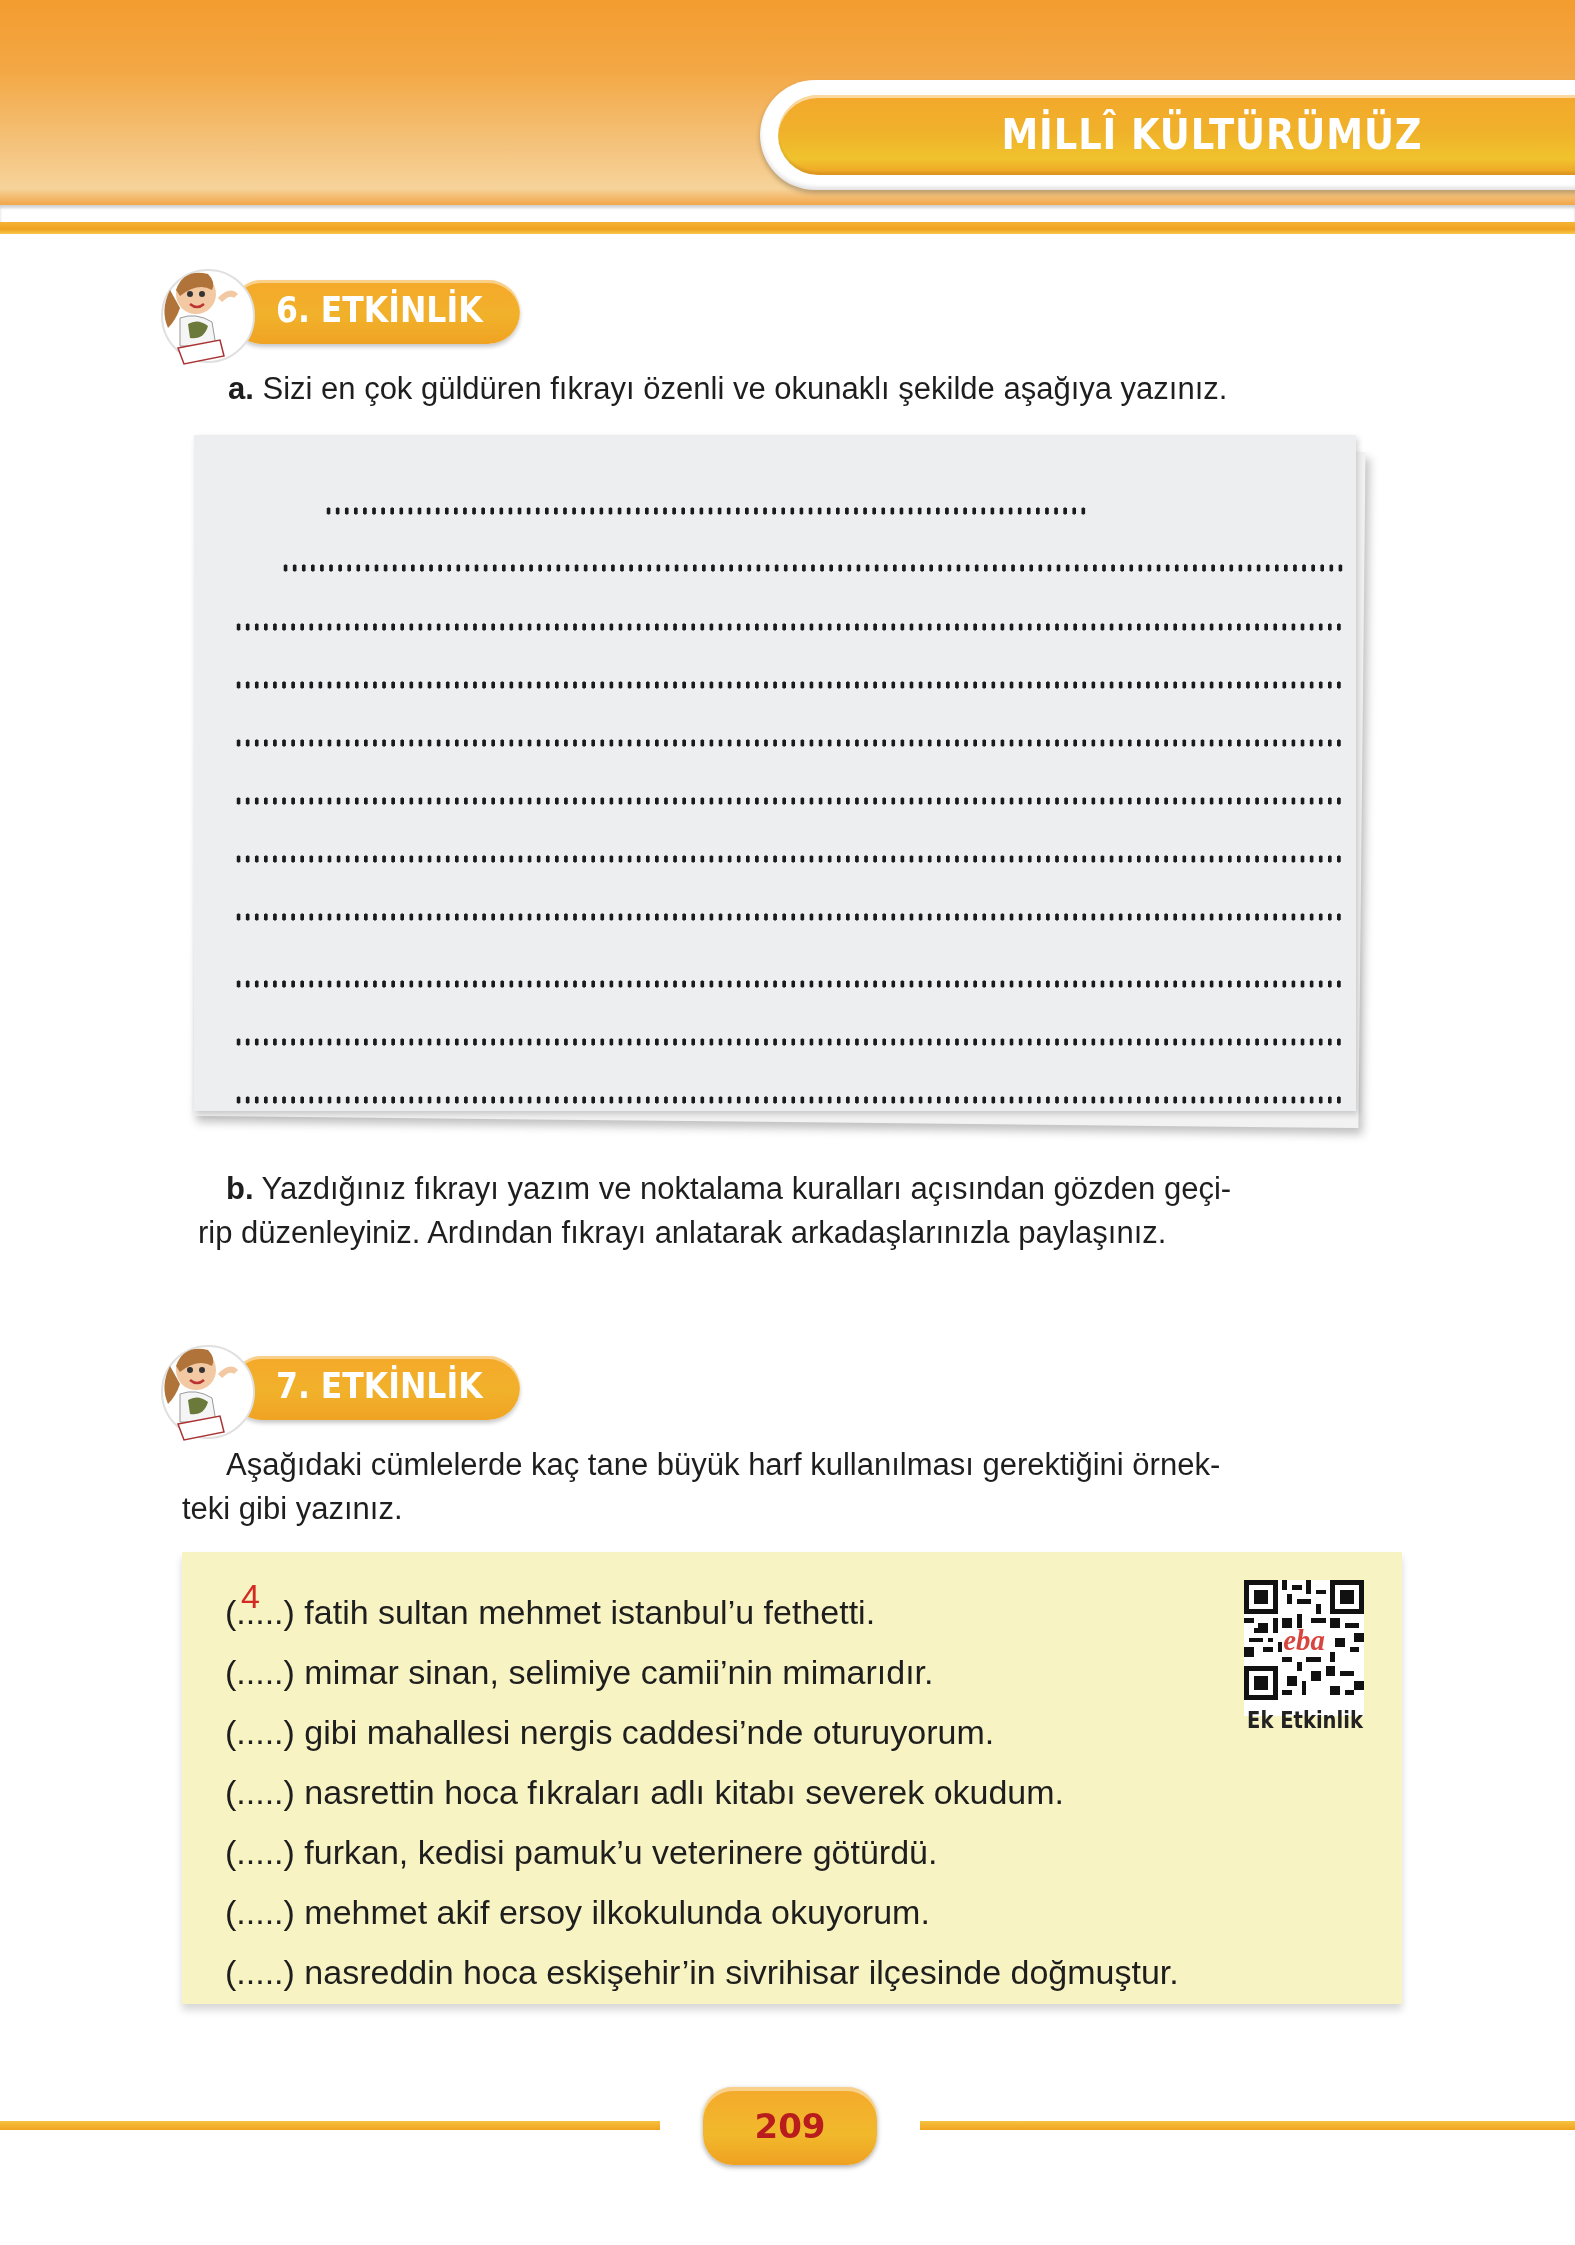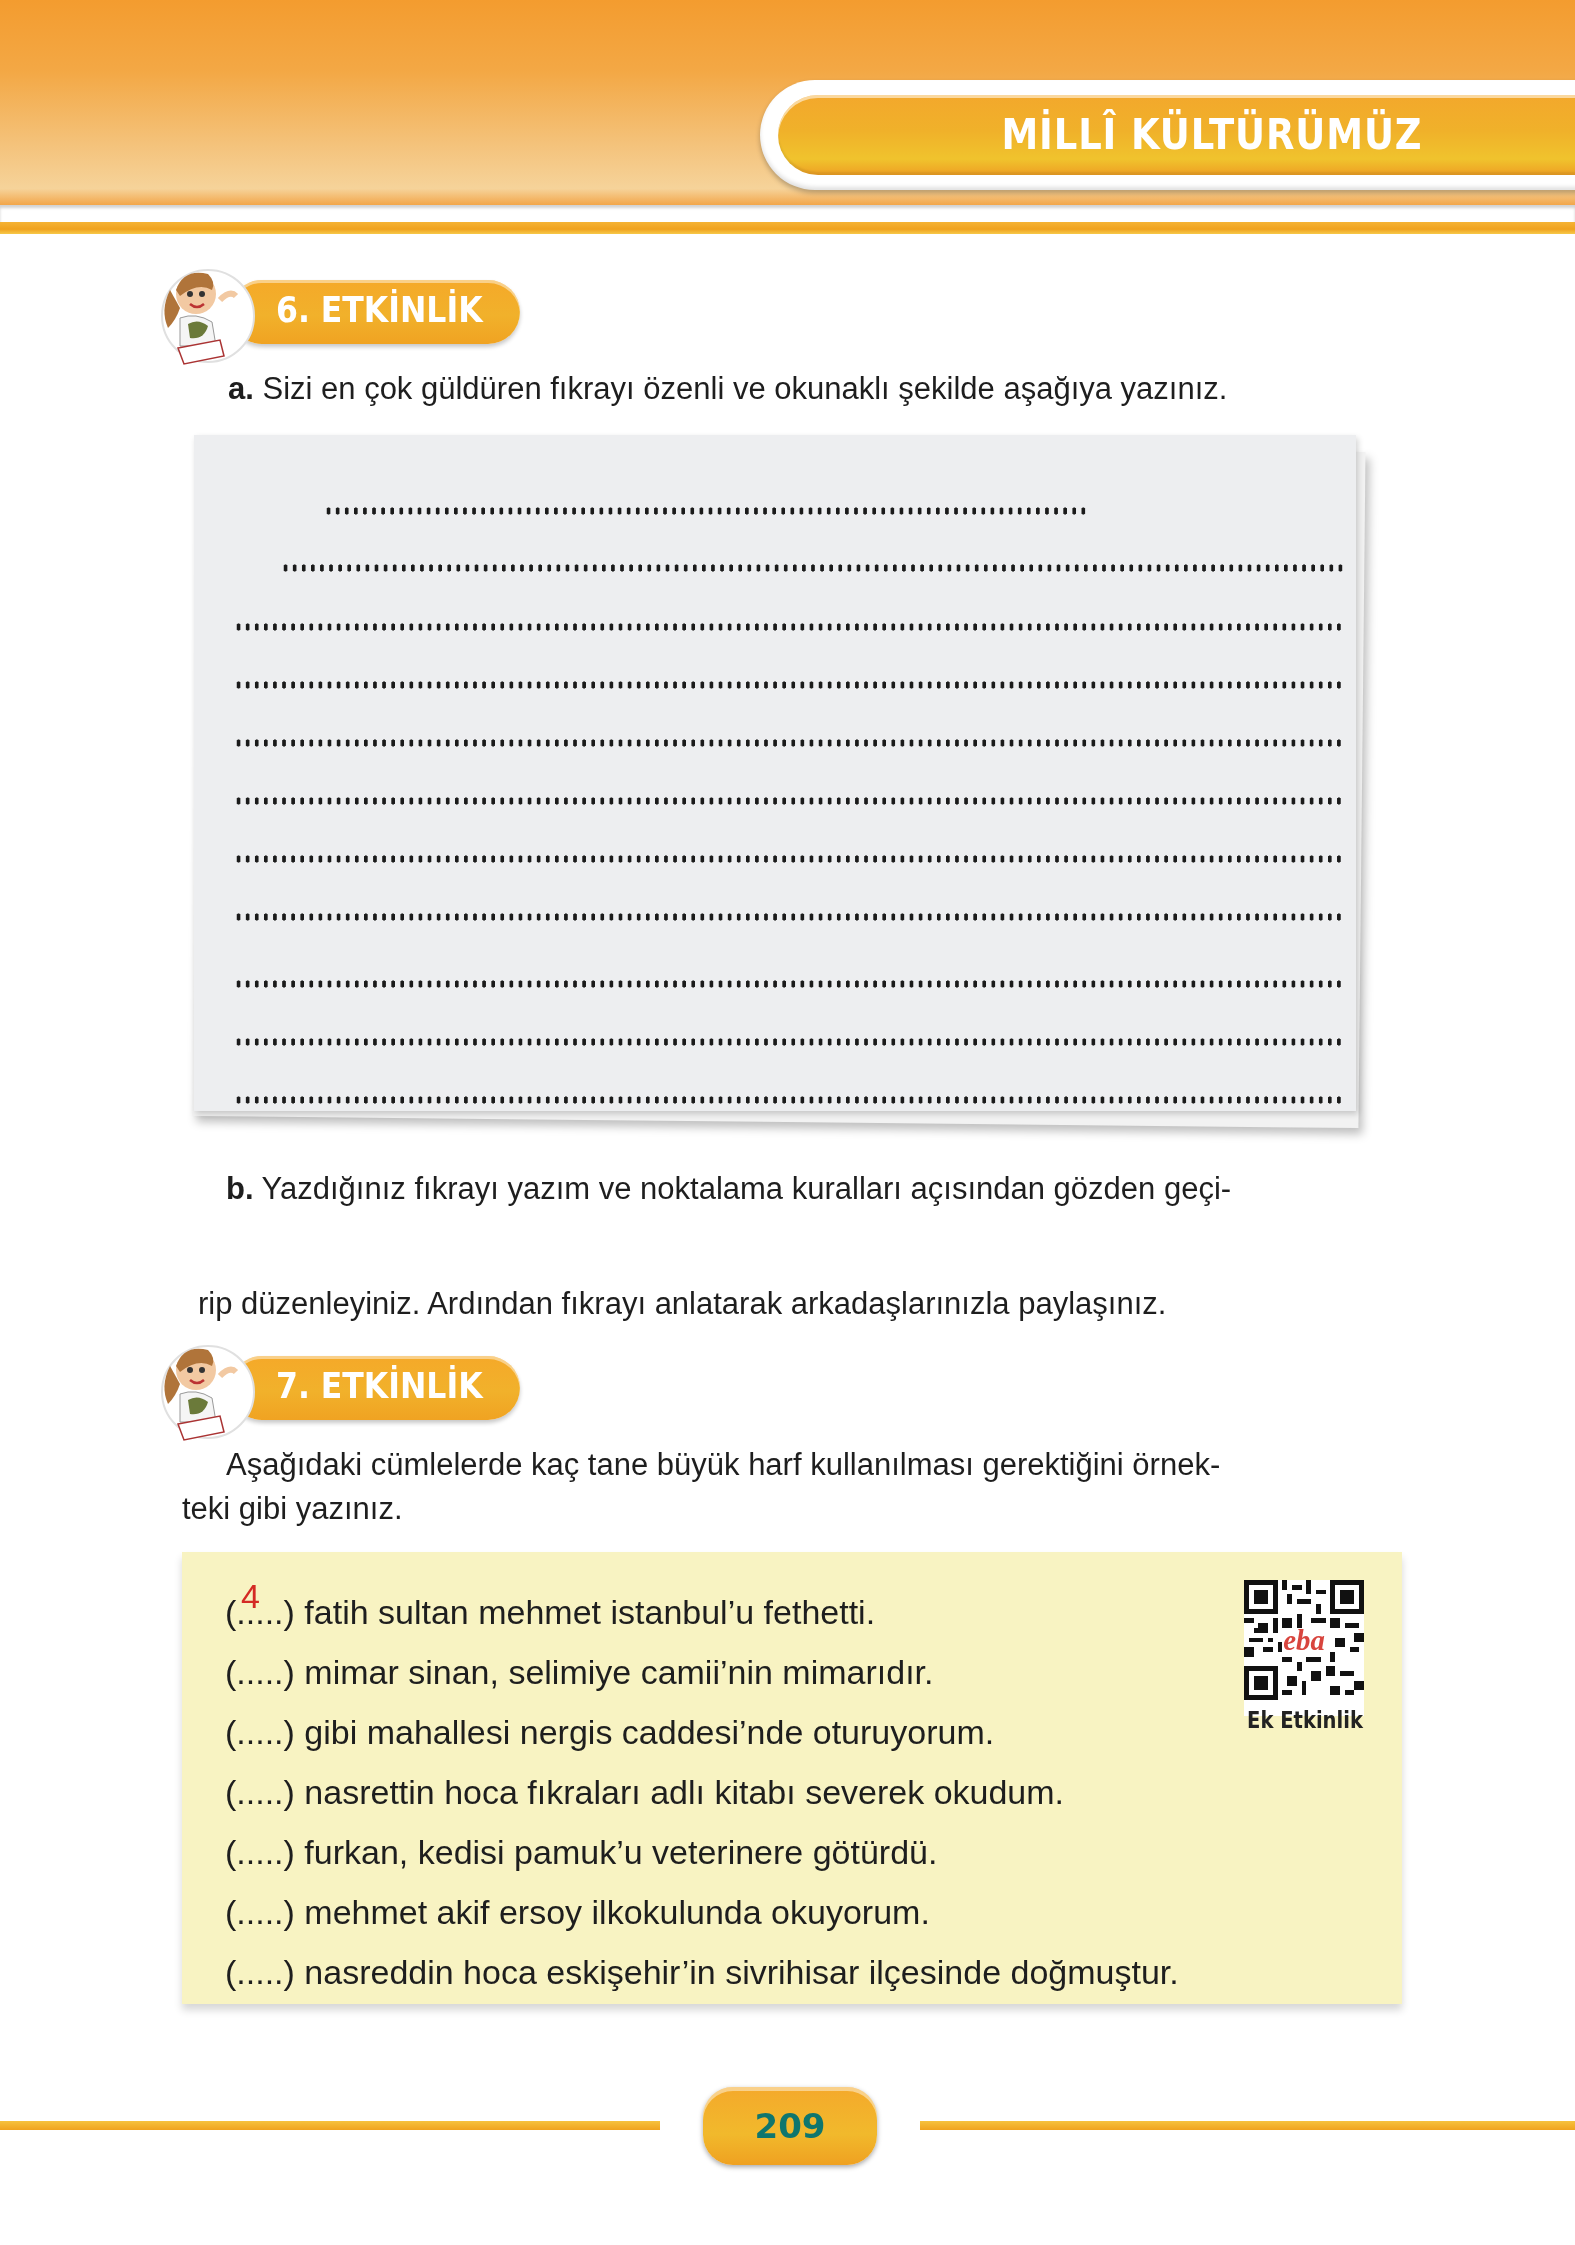--- a/index.html
+++ b/index.html
@@ -57,21 +57,21 @@
   .qr svg { width:120px; height:120px; display:block; }
   .qr-label { position:absolute; left:1232px; top:1707px; width:146px; text-align:center; font-size:23px;
               font-weight:bold; color:#222; font-family:"DejaVu Sans", sans-serif; transform:scaleX(0.85); }
 
   
   .foot-line { position:absolute; top:2121px; height:9px;
               background:linear-gradient(180deg,#f6c23e,#f0a31f); }
   .page-badge { position:absolute; left:703px; top:2087px; width:174px; height:78px; border-radius:30px;
               background:linear-gradient(180deg,#f4a92b 0%,#f1b92c 60%,#efa121 100%);
               box-shadow: 0 2px 5px rgba(0,0,0,0.35), inset 0 4px 0 rgba(255,255,255,0.45); }
-  .page-number { position:absolute; left:703px; top:2106px; width:174px; text-align:center; color:#0f766e;
+  .page-number { position:absolute; left:703px; top:2106px; width:174px; text-align:center; color:#b91c1c;
               font-size:34px; font-weight:bold; font-family:"DejaVu Sans", sans-serif; }
 </style>
 </head>
 <body>
 
 <div class="top-band"></div>
 <div class="top-white"></div>
 <div class="top-rule"></div>
 <div class="title-pill-outer"></div>
 <div class="title-pill"></div>
@@ -109,21 +109,21 @@
 <div class="dots" style="left:234px; top:796px; width:1109px;"></div>
 <div class="dots" style="left:234px; top:854px; width:1109px;"></div>
 <div class="dots" style="left:234px; top:912px; width:1109px;"></div>
 <div class="dots" style="left:234px; top:979px; width:1109px;"></div>
 <div class="dots" style="left:234px; top:1037px; width:1109px;"></div>
 <div class="dots" style="left:234px; top:1095px; width:1109px;"></div>
 
 <div class="para" style="left:226px; top:1166px;">
   <b>b.</b><span> Yazdığınız fıkrayı yazım ve noktalama kuralları açısından gözden geçi-</span>
 </div>
-<div class="para" style="left:198px; top:1281px;">rip düzenleyiniz. Ardından fıkrayı anlatarak arkadaşlarınızla paylaşınız.</div>
+<div class="para" style="left:198px; top:1210px;">rip düzenleyiniz. Ardından fıkrayı anlatarak arkadaşlarınızla paylaşınız.</div>
 
 <div class="activity-head" style="top:1344px;">
   <div class="activity-pill"></div>
   <svg class="mascot" viewBox="0 0 108 108">
     <circle cx="58" cy="56" r="46" fill="#ffffff" stroke="#e0e0e0" stroke-width="2"></circle>
     <path d="M20 30 Q10 50 18 68 Q26 60 30 48 Z" fill="#b0743a"></path>
     <circle cx="46" cy="34" r="20" fill="#f2c9a2"></circle>
     <path d="M26 30 Q34 8 58 14 Q66 22 62 30 Q48 22 30 36 Z" fill="#b0743a"></path>
     <circle cx="40" cy="34" r="3" fill="#333"></circle>
       <circle cx="52" cy="34" r="3" fill="#333"></circle>

